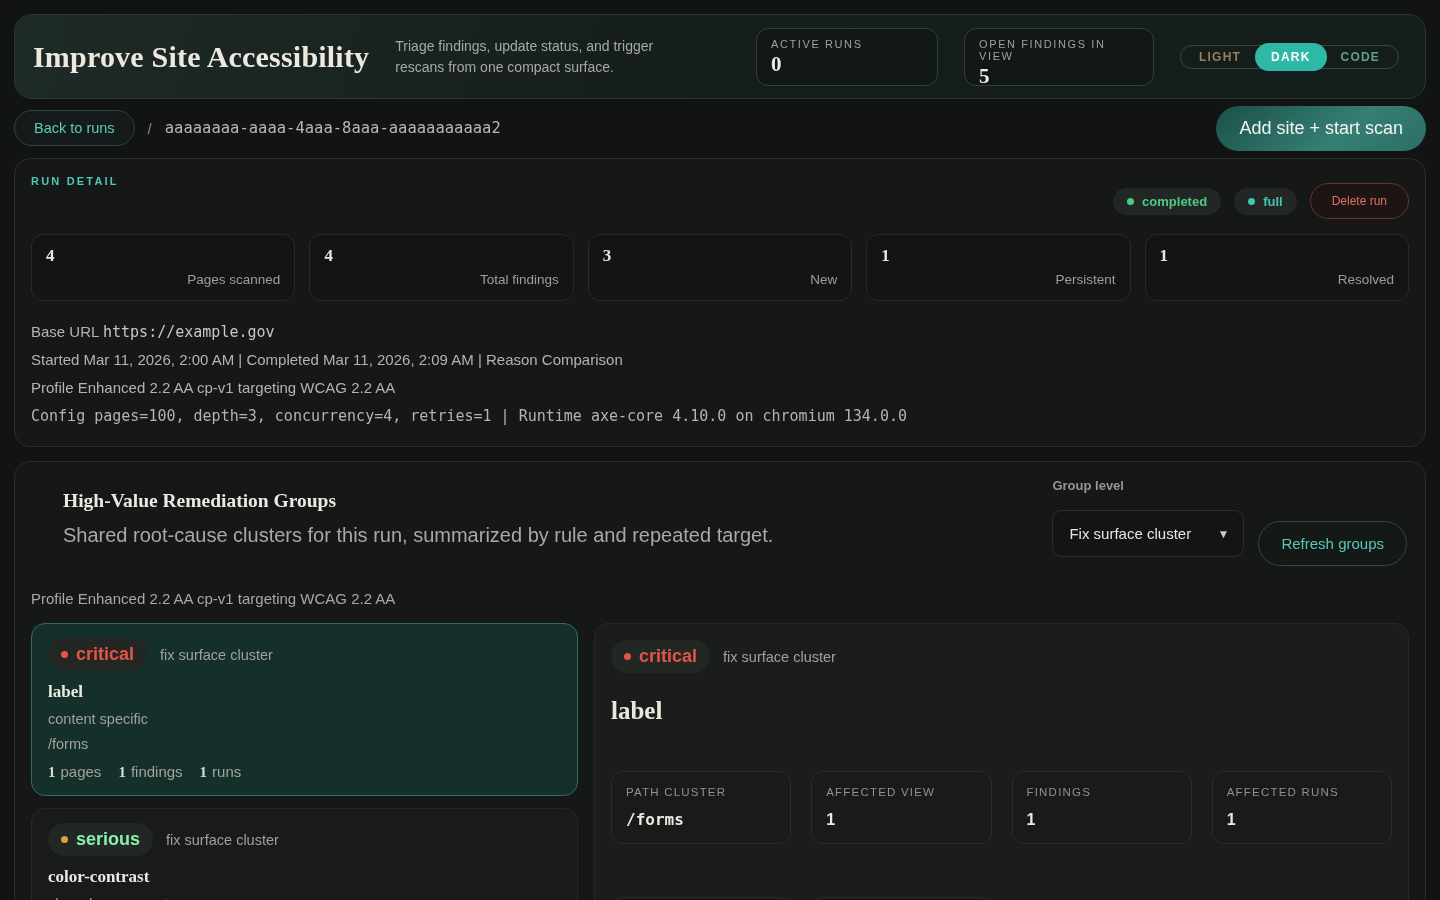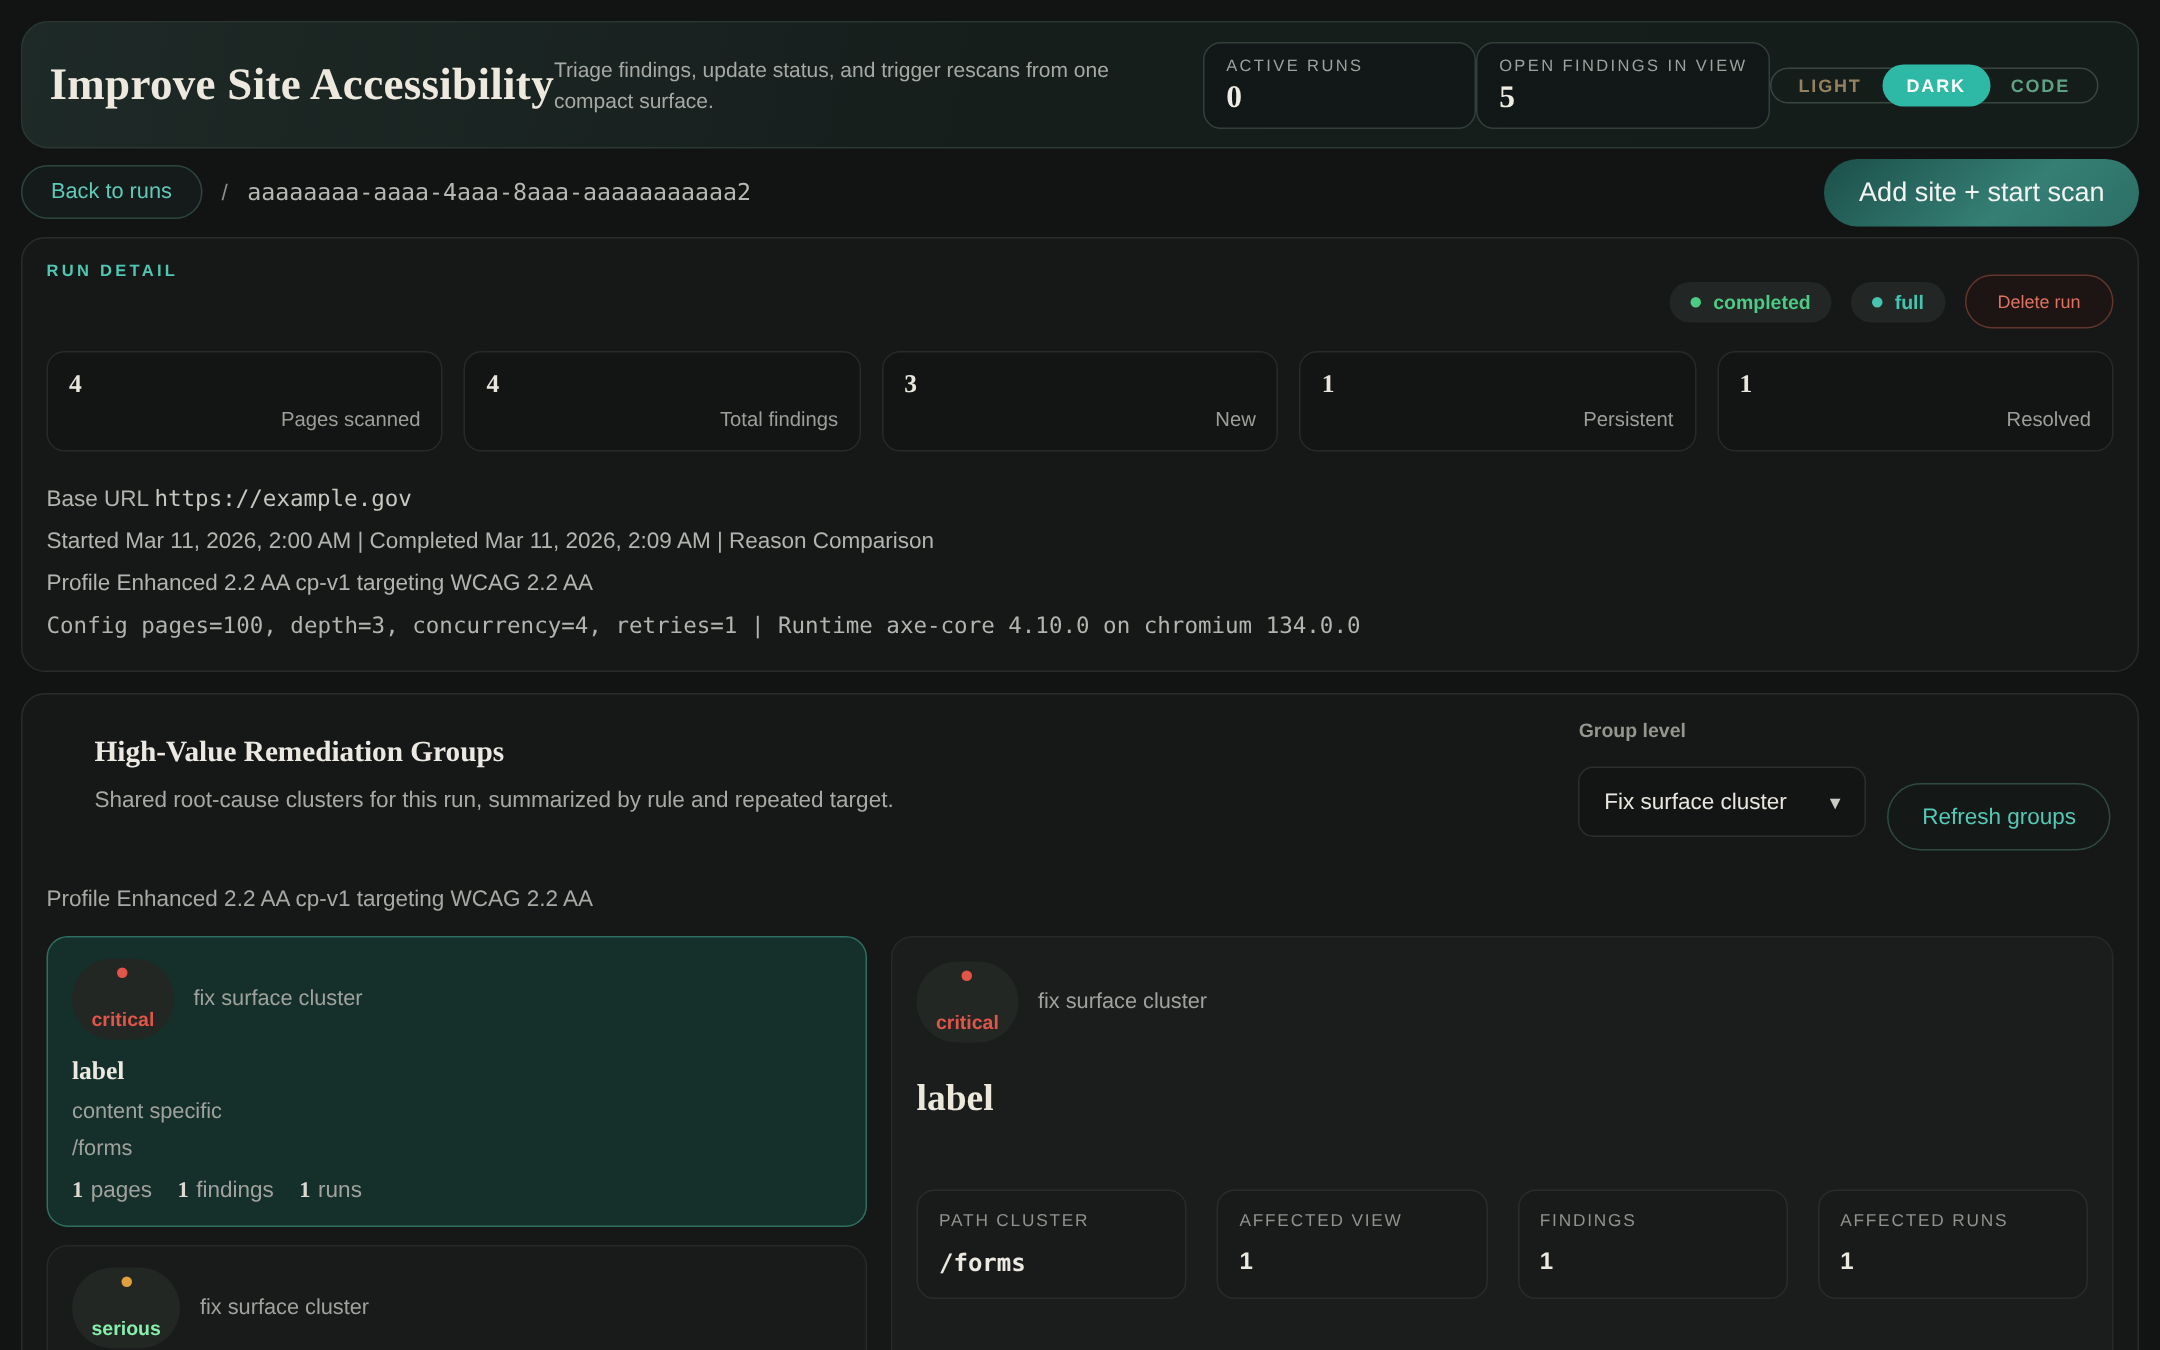--- a/index.html
+++ b/index.html
@@ -12,21 +12,21 @@
   .wrap { padding:14px; }
 
   
   .hero {
     height:85px;
     border-radius:18px;
     border:1px solid #2b3733;
     background:linear-gradient(100deg,#1d2temp 0,#000 0); 
     background:linear-gradient(100deg,#1e2a27 0%,#161e1c 45%,#151d1b 100%);
     display:flex; align-items:center;
-    padding:0 26px 0 18px; justify-content:center;
+    padding:0 26px 0 18px; gap:26px;justify-content:center;
   }
   .hero-title {
     font-family:"Liberation Serif", serif;
     font-weight:700; font-size:30px; letter-spacing:.2px;
     color:#eee9df; white-space:nowrap;
   }
   .hero-desc { width:372px; font-size:14px; line-height:1.5; color:#a7a9a4; }
   .hero-spacer { flex:1; }
   .kpi {
     border:1px solid #333f3b; border-radius:12px;
@@ -94,21 +94,21 @@
   .stat-value { font-family:"Liberation Serif", serif; font-weight:700; font-size:17px; color:#e9e6de; }
   .stat-label { font-size:13.5px; color:#9c9e99; margin-top:6px;text-align:right; }
   .info-line { font-size:15px; color:#b2b4af; line-height:28px; }
   .info-line .mono { font-family:"DejaVu Sans Mono", monospace; color:#c6c8c2; }
   .info-line.mono-line { font-family:"DejaVu Sans Mono", monospace; color:#b2b4af; font-size:15px; }
 
   
   .groups-card { min-height:660px; }
   .groups-head { display:flex; align-items:flex-start;margin-left:32px; }
   .groups-title { font-family:"Liberation Serif", serif; font-weight:700; font-size:19.5px; color:#ece9e2; padding-top:12px; }
-  .groups-sub { font-size:15px; color:#a7a9a4; margin-top:12px; }
+  .groups-sub { font-size:20px; color:#a7a9a4; margin-top:12px; }
   .groups-controls { margin-left:auto; padding-right:2px; }
   .gl-label { font-size:13px; font-weight:700; color:#95978f; margin-bottom:8px; }
   .gl-row { display:flex; align-items:center; gap:14px; }
   .select {
     width:192px; height:47px; border:1px solid #2a2e2c; border-radius:10px;
     background:#131514; display:flex; align-items:center; justify-content:space-between;
     padding:0 14px 0 16px; font-size:15px; color:#e9e6e0; cursor:pointer;
   }
   .chev { color:#c9cbc5; font-size:12px; }
   .refresh-btn {
@@ -118,23 +118,23 @@
   }
   .groups-profile { font-size:15px; color:#a7a9a4; margin:24px 0 16px; }
 
   .groups-grid { display:grid; grid-template-columns:547px 1fr; gap:16px; }
   .cluster-col { display:flex; flex-direction:column; gap:12px; }
   .cluster-card { border-radius:14px; padding:14px 16px; cursor:pointer; }
   .cluster-card.selected { background:#15302a; border:1px solid #2f6e60; }
   .cluster-card.normal   { background:#181b1a; border:1px solid #252927; }
   .badge-row { display:flex; align-items:center; gap:13px; }
   .sev-badge {
-    display:inline-flex; align-items:center; gap:20px;
+    display:inline-flex; align-items:center; gap:8px;
     background:#232724; border-radius:999px; padding:6px 13px;
-    font-size:13px; font-weight:700;flex-direction:column;
+    font-size:18px; font-weight:700;
   }
   .sev-critical { color:#e25549; } .sev-critical .dot { background:#e25549; }
   .sev-serious  { color:#86efac; } .sev-serious  .dot { background:#dfa03f; }
   .kind-label { font-size:14.5px; color:#9fa19c; }
   .rule-name { font-family:"Liberation Serif", serif; font-weight:700; font-size:17px; color:#ece9e2; margin-top:11px; }
   .scope-line, .path-line { font-size:14.5px; color:#9fa19c; margin-top:9px; }
   .meta-row { margin-top:11px; display:flex; gap:17px; font-size:15px; color:#a0a29d; }
   .meta-row b { font-family:"Liberation Serif", serif; color:#ddd9d1; font-weight:700; margin-right:5px; }
 
   .detail-panel {

